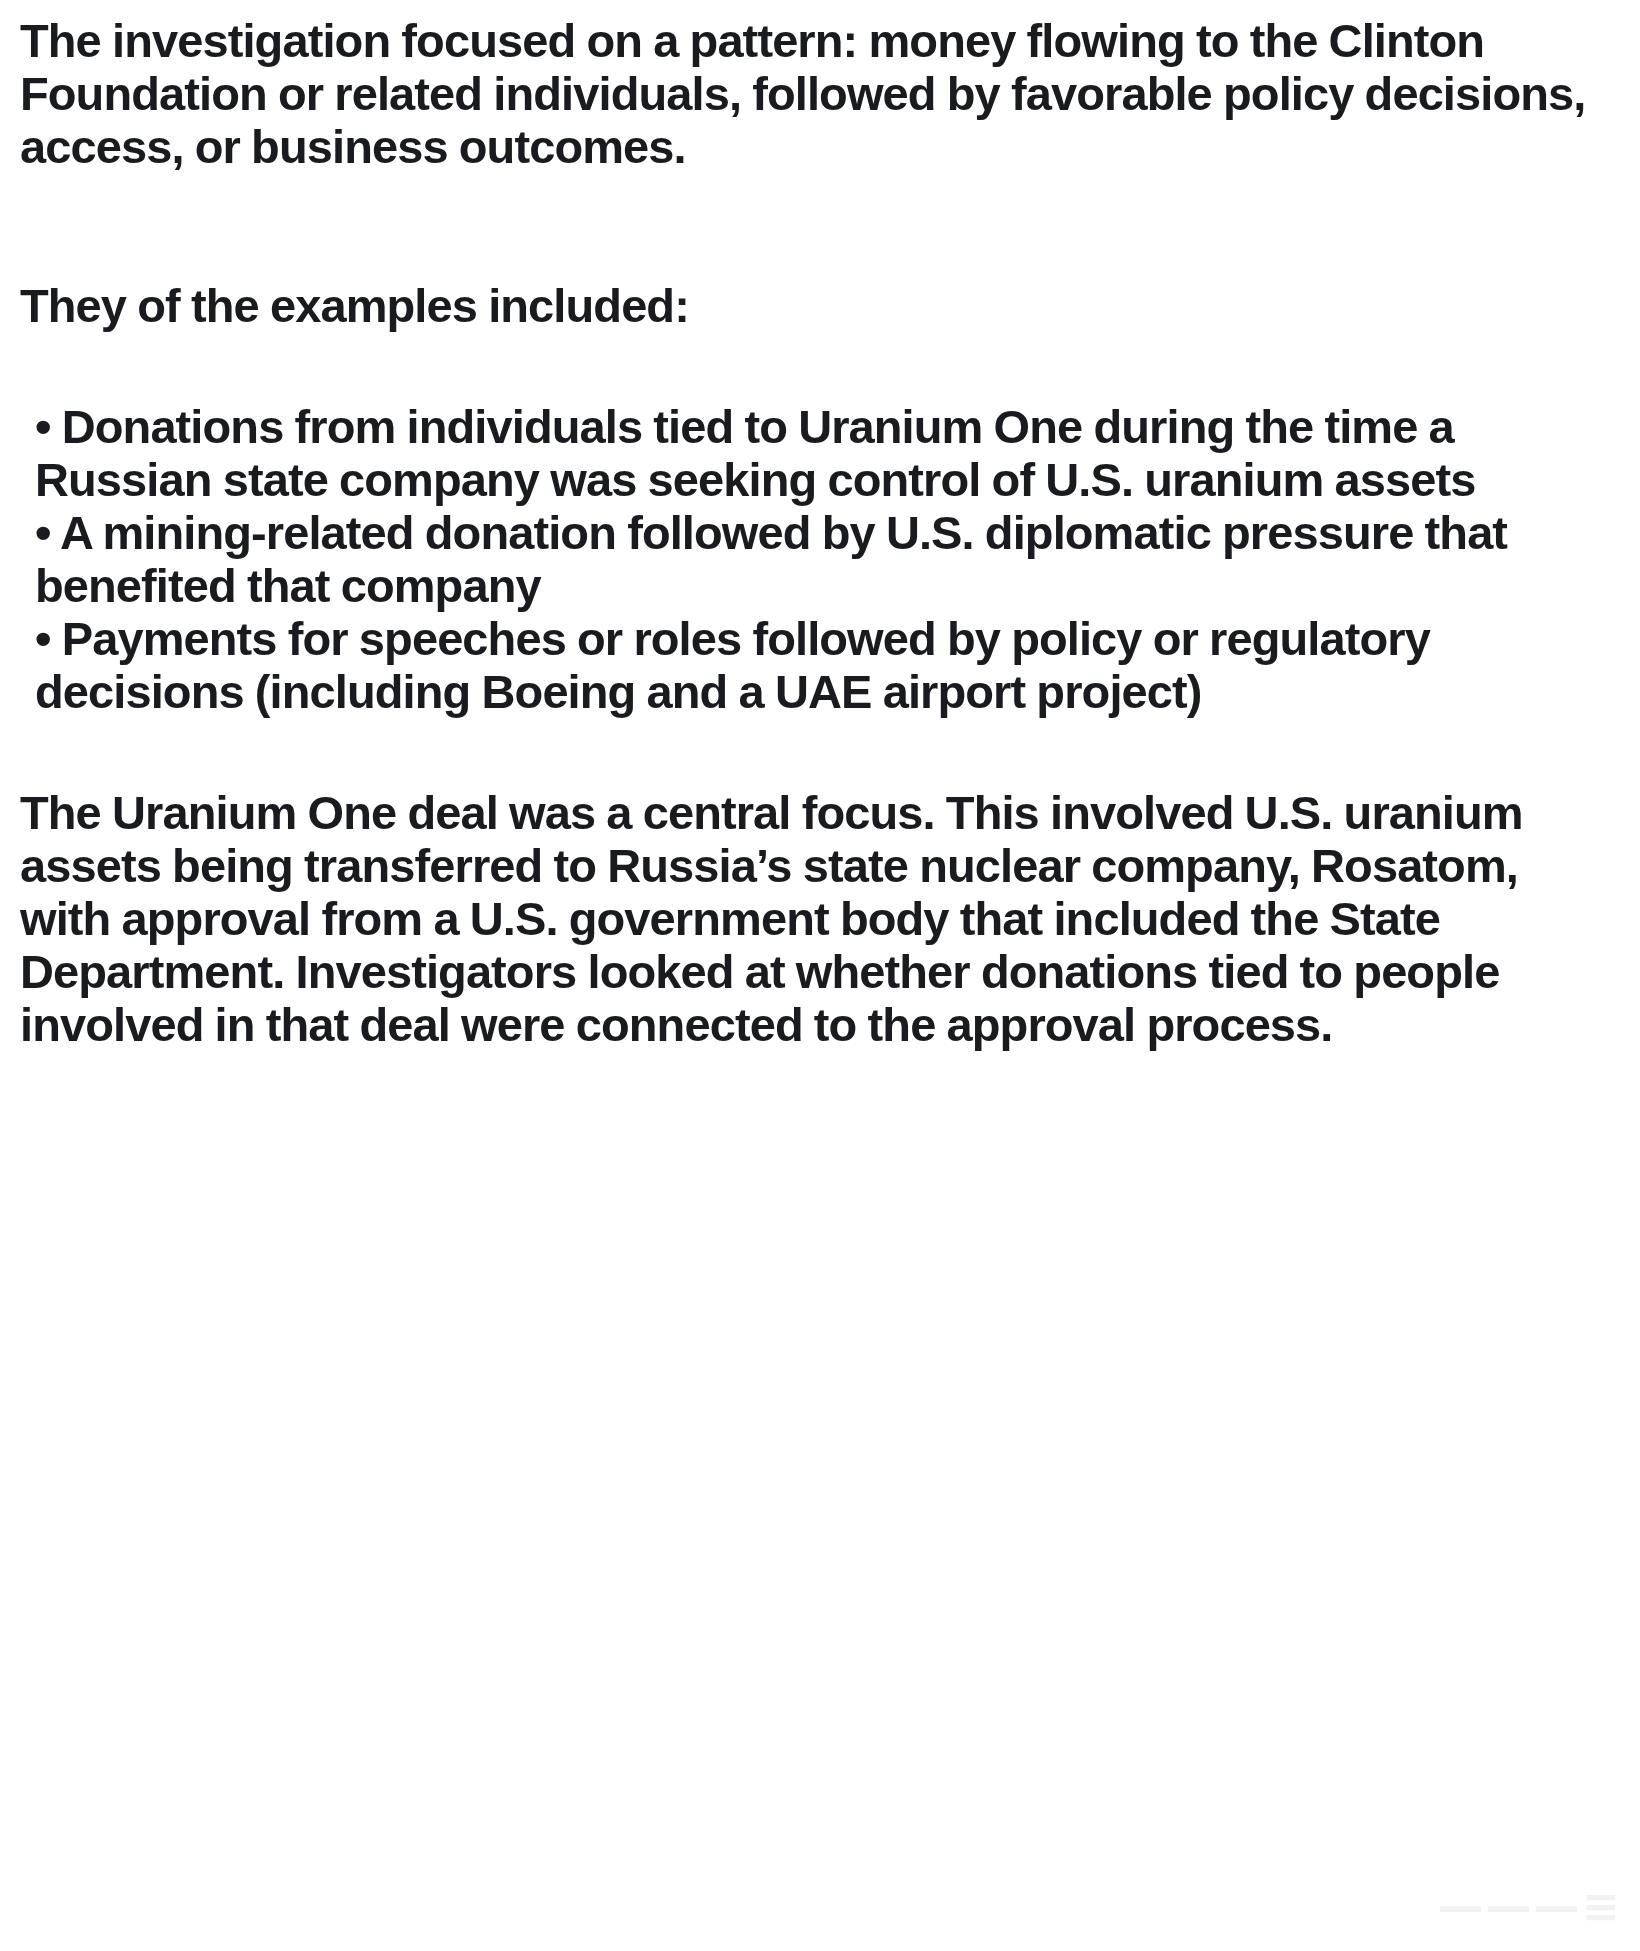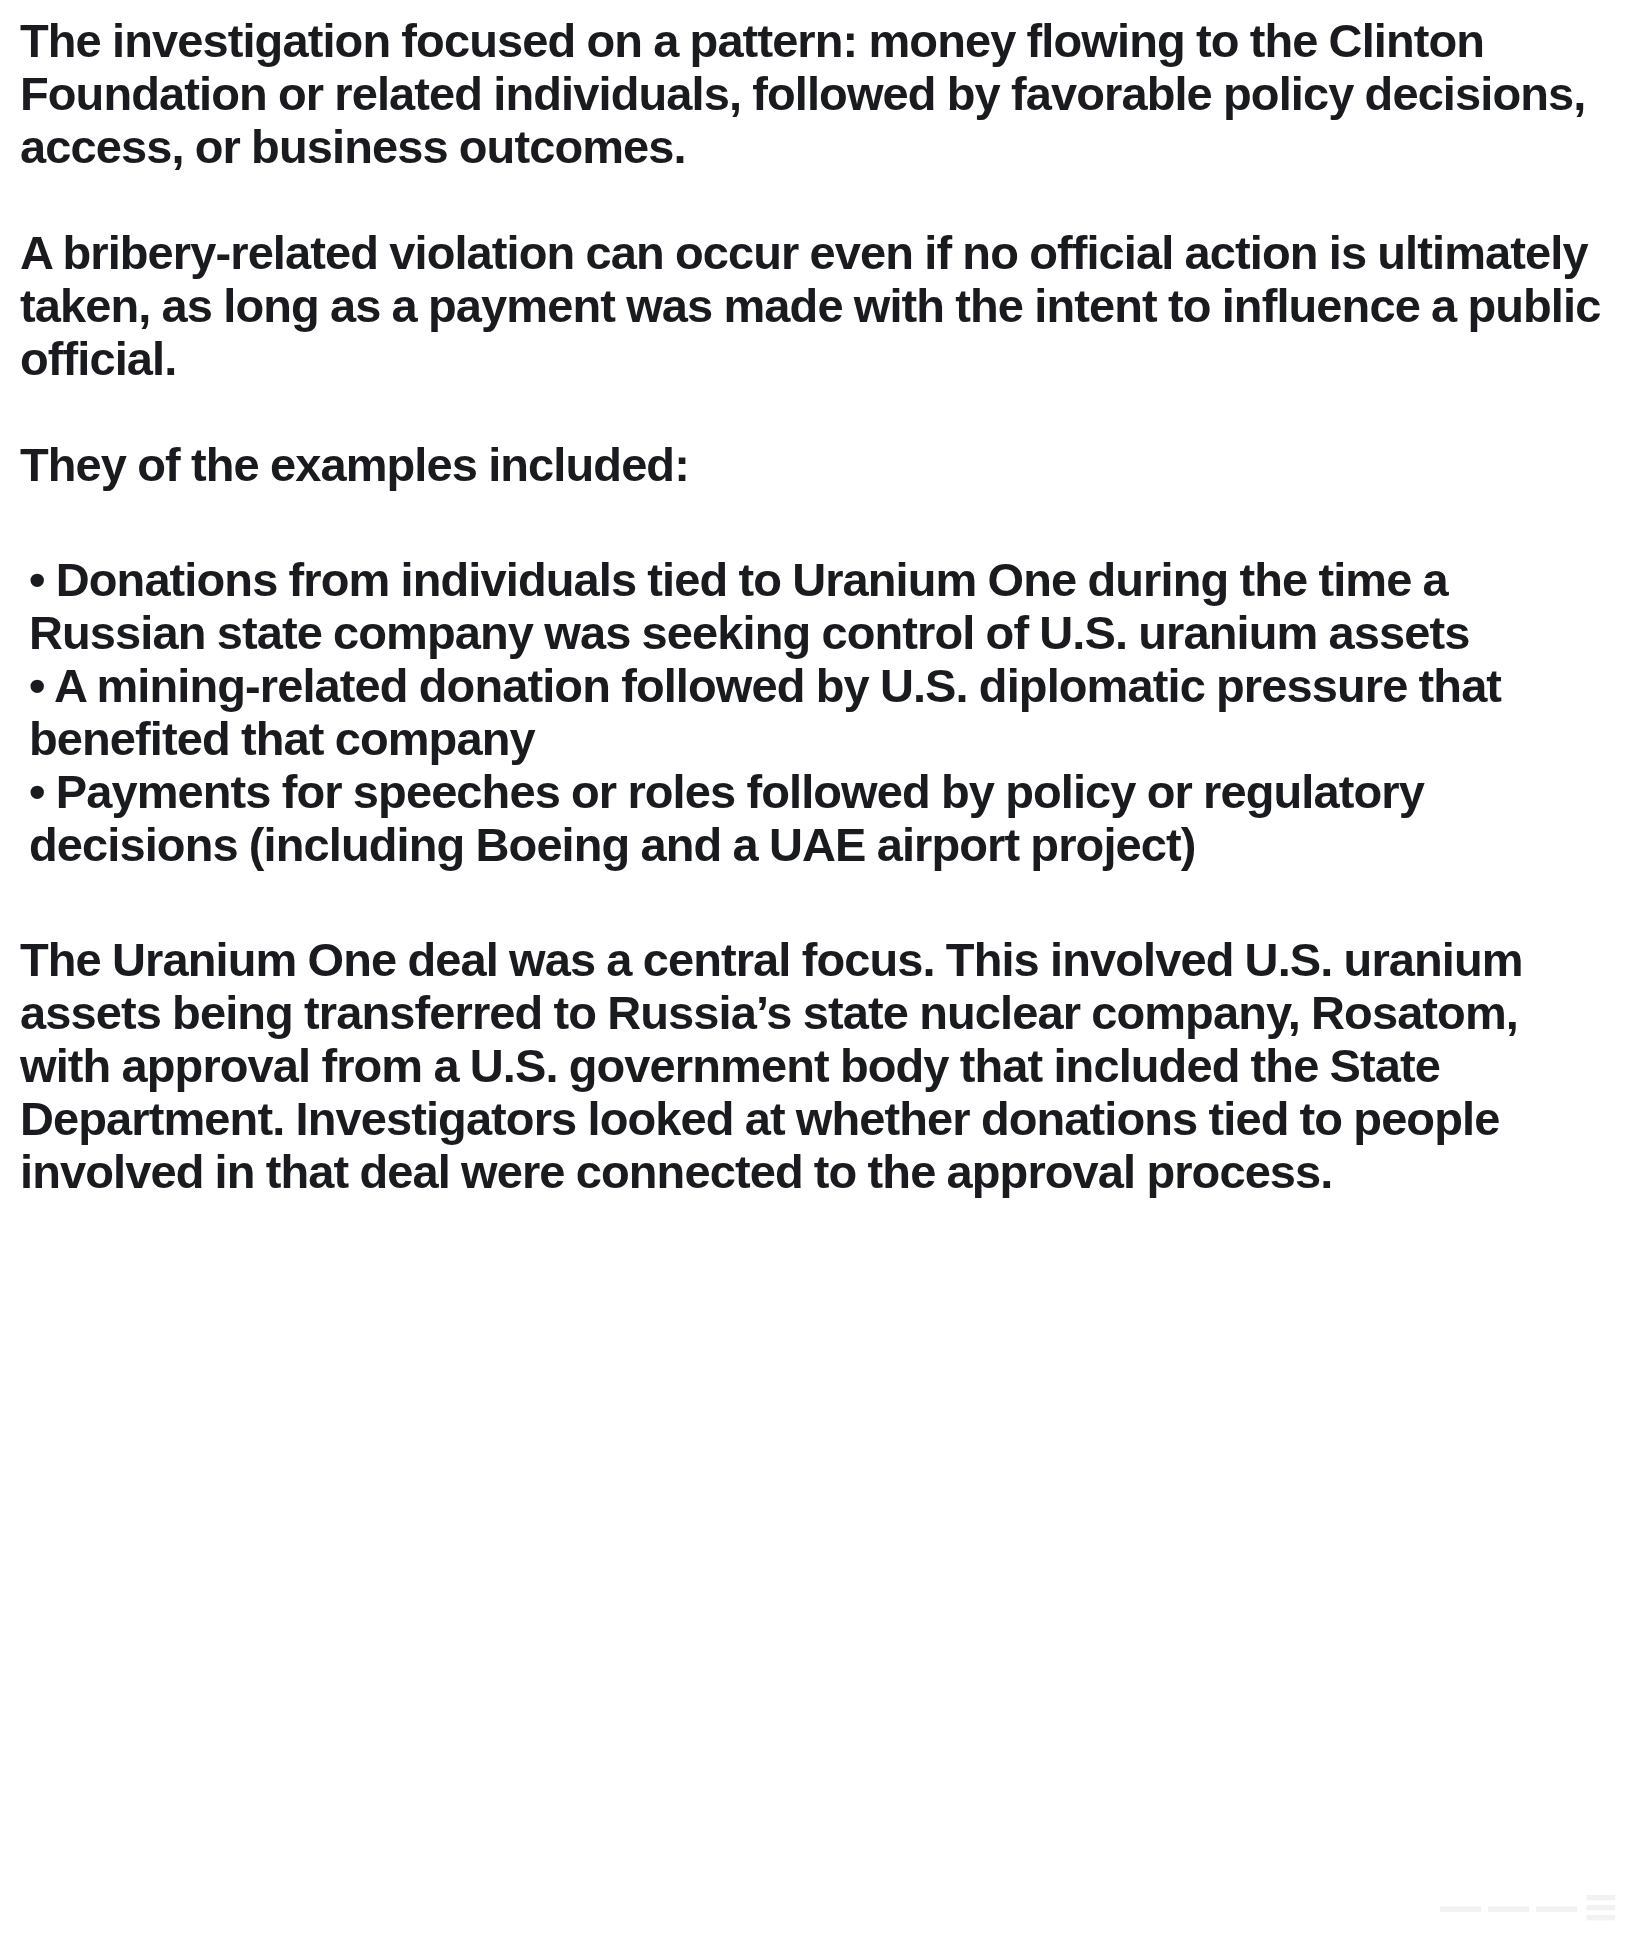--- a/index.html
+++ b/index.html
@@ -40,21 +40,21 @@
     padding: 0;
     max-width: 1600px;
   }
 
   
   .spacer {
     height: 53px;
   }
 
   .bullet-list {
-    margin: 9px;
+    margin: 15px;
     padding: 0;
     list-style: none;
   }
   .bullet-item {
     margin: 0;
     padding: 0;
     display: block;
   }
   .bullet-glyph {
     display: inline;
@@ -81,21 +81,20 @@
 <body>
 
 <div class="card">
 
   <div class="body-text">
 
     <p class="para">The investigation focused on a pattern: money flowing to the Clinton Foundation or related individuals, followed by favorable policy decisions, access, or business outcomes.</p>
 
     <div class="spacer"></div>
 
-    <p class="para">A bribery-related violation can occur even if no official action is ultimately taken, as long as a payment was made with the intent to influence a public official.</p>
 
     <div class="spacer"></div>
 
     <p class="para">They of the examples included:</p>
 
     <div class="spacer"></div>
 
     <ul class="bullet-list">
       <li class="bullet-item"><span class="bullet-glyph">• </span><span>Donations from individuals tied to Uranium One during the time a Russian state company was seeking control of U.S. uranium assets</span></li>
       <li class="bullet-item"><span class="bullet-glyph">• </span><span>A mining-related donation followed by U.S. diplomatic pressure that benefited that company</span></li>

